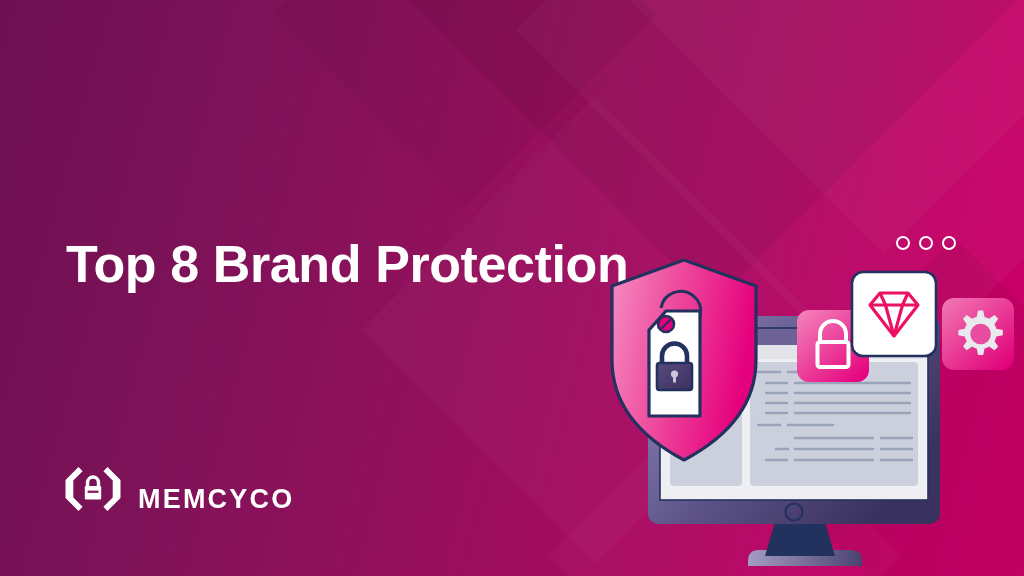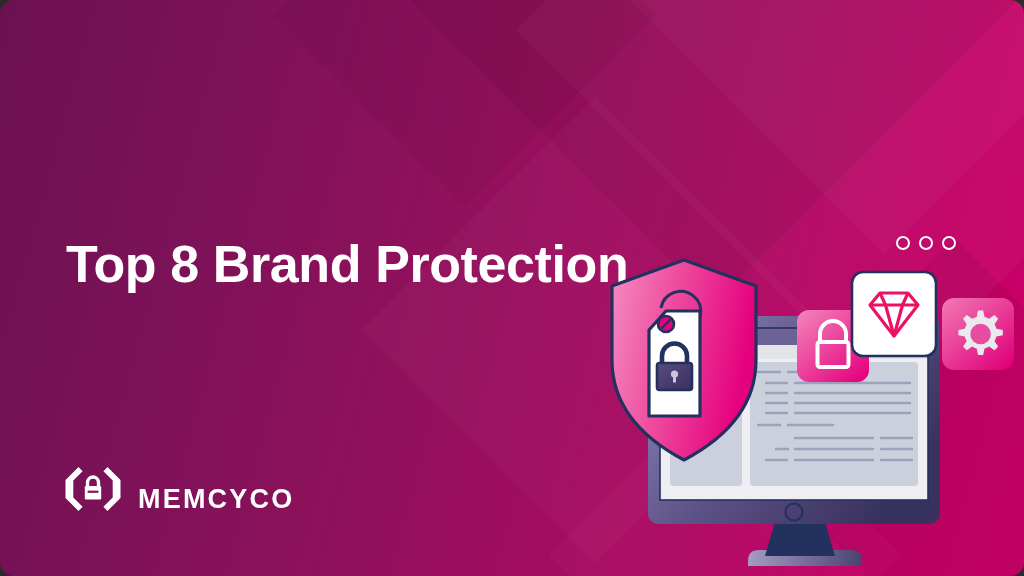--- a/index.html
+++ b/index.html
@@ -7,21 +7,20 @@
     padding: 0;
     background: #2b2b2b;
   }
   #banner {
     position: relative;
     width: 1024px;
     height: 576px;
     overflow: hidden;
     font-family: "Liberation Sans", sans-serif;
     background: linear-gradient(105deg, #6d1052 0%, #7d1258 22%, #93105c 45%, #ac0a62 68%, #c30066 86%, #cc0068 100%);
-    border-radius: 14px;
   }
 
   
   .bg-shapes { position:absolute; inset:0; overflow:hidden; }
   .facet { position:absolute; }
 
   .facet-a {
     width: 520px; height: 520px;
     right: -120px; top: -230px;
     background: rgba(255,255,255,0.035);

